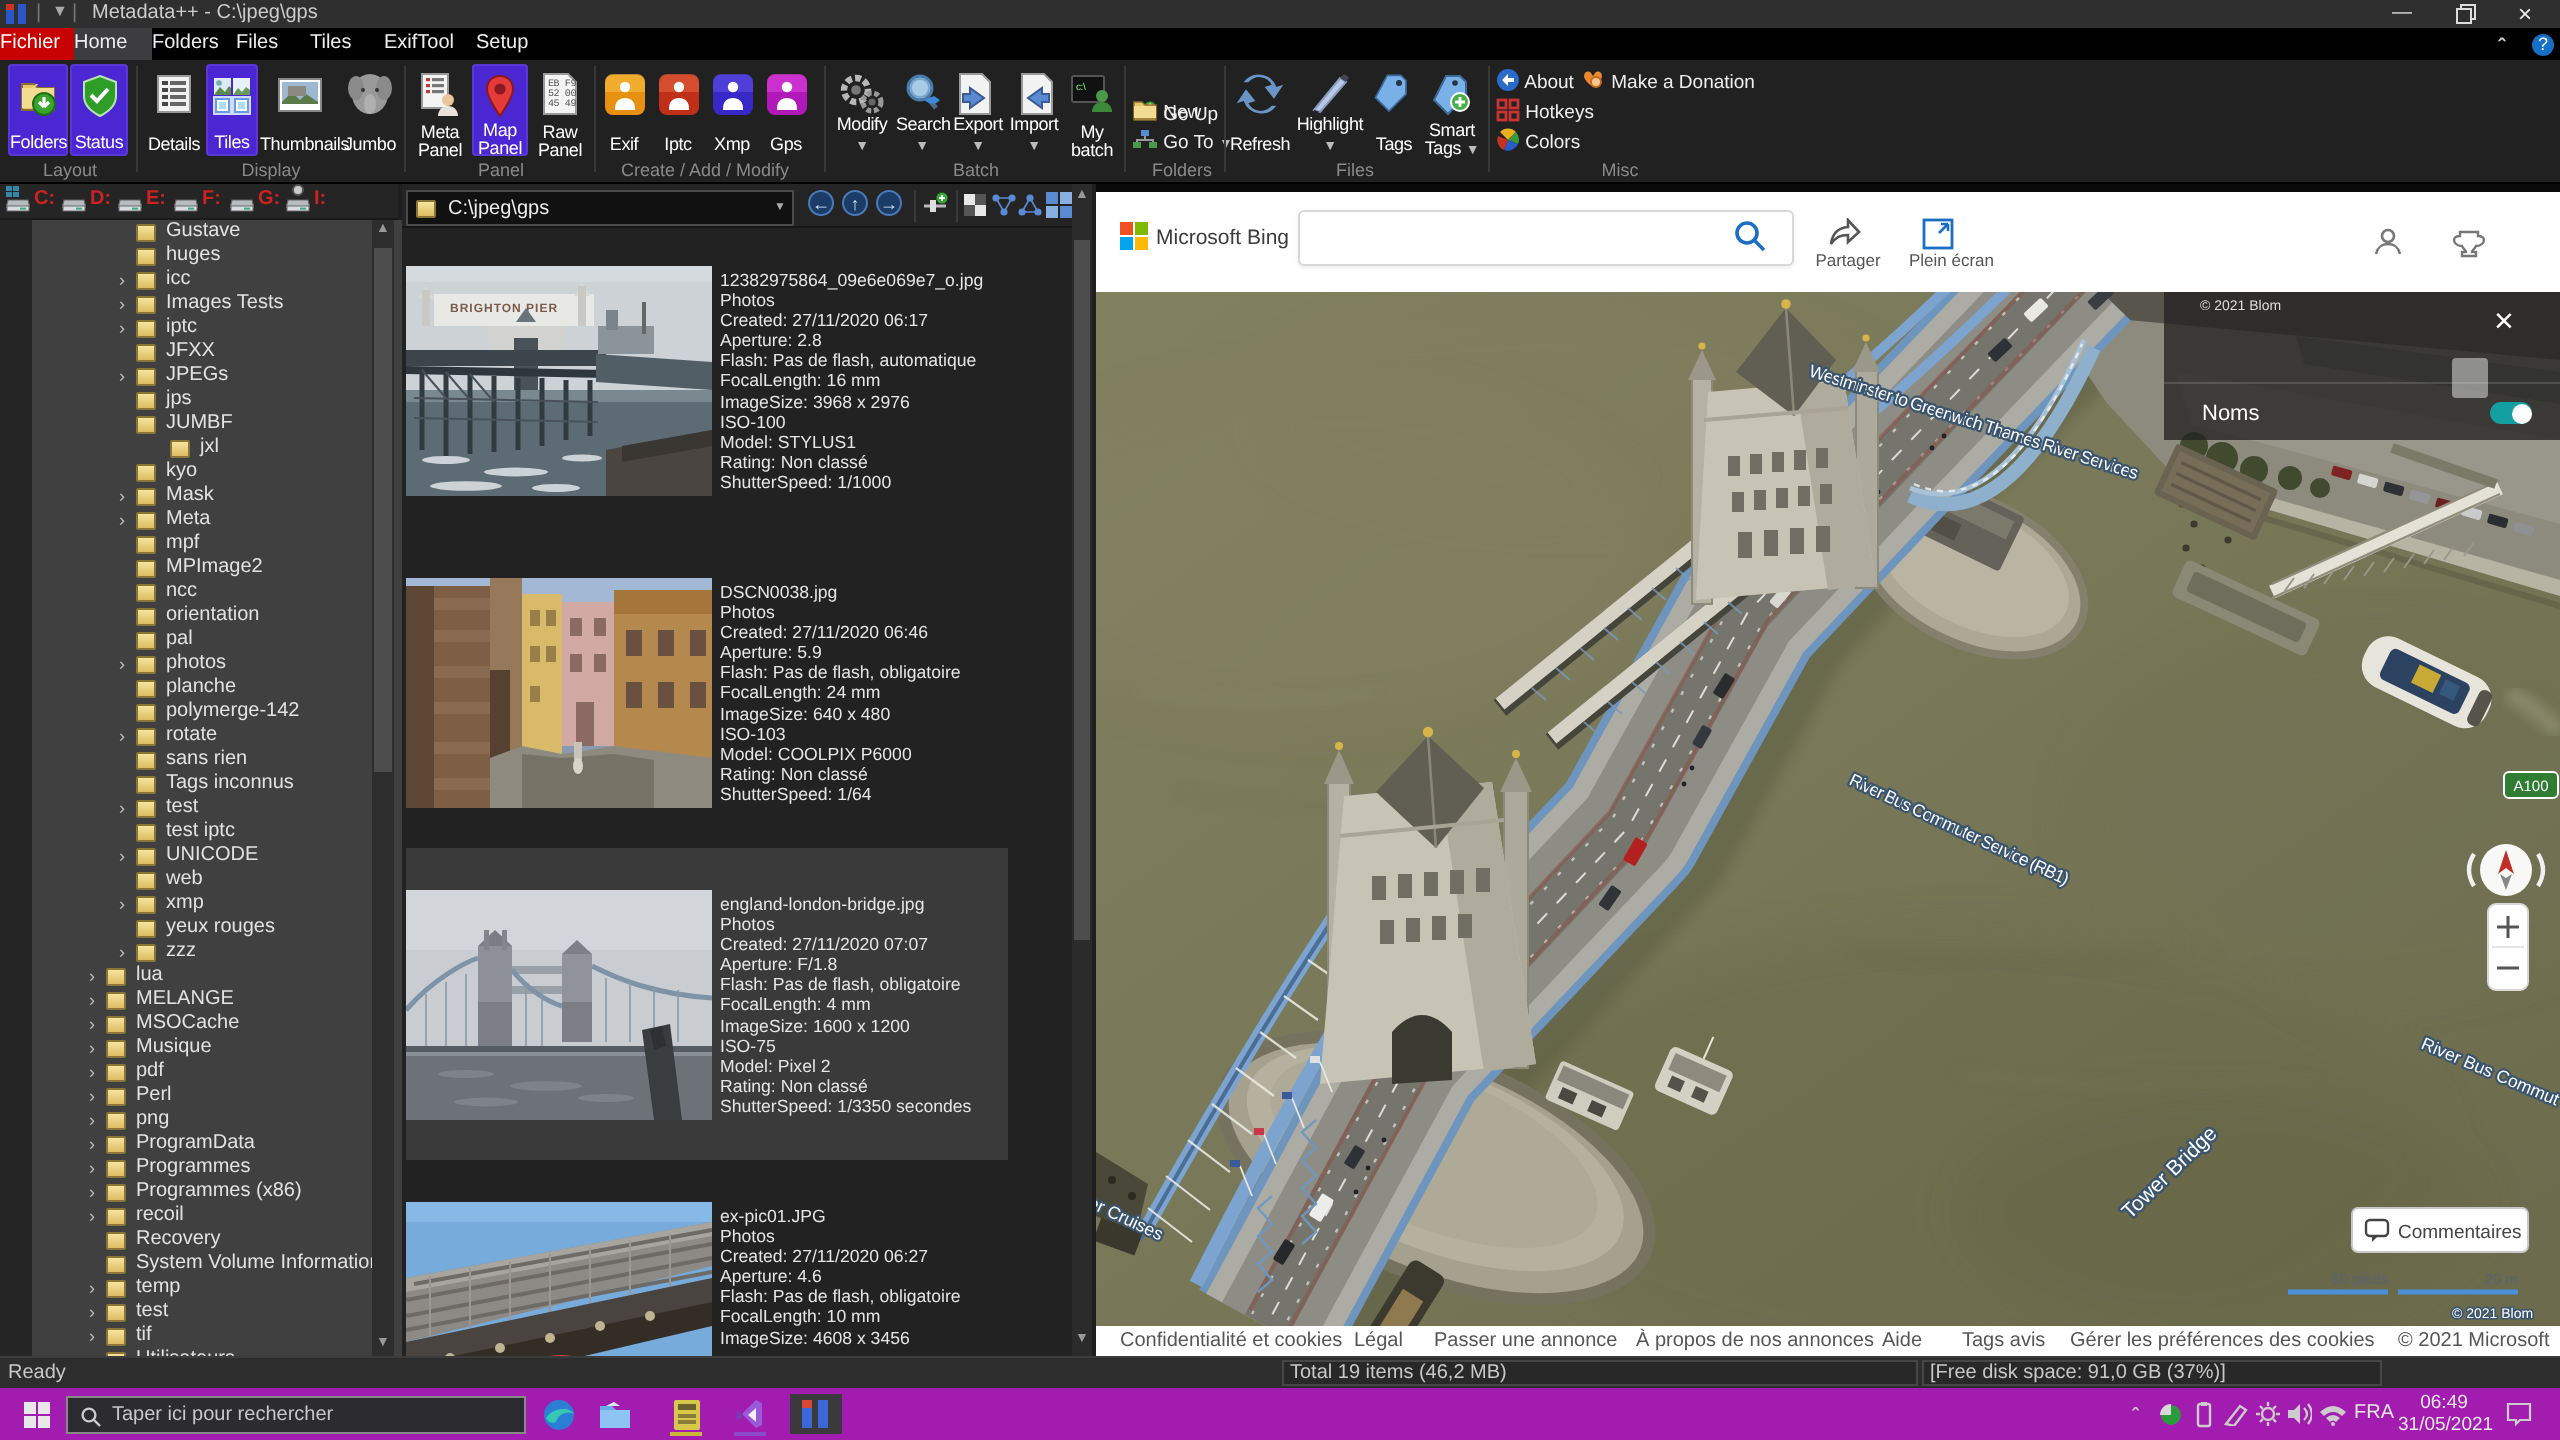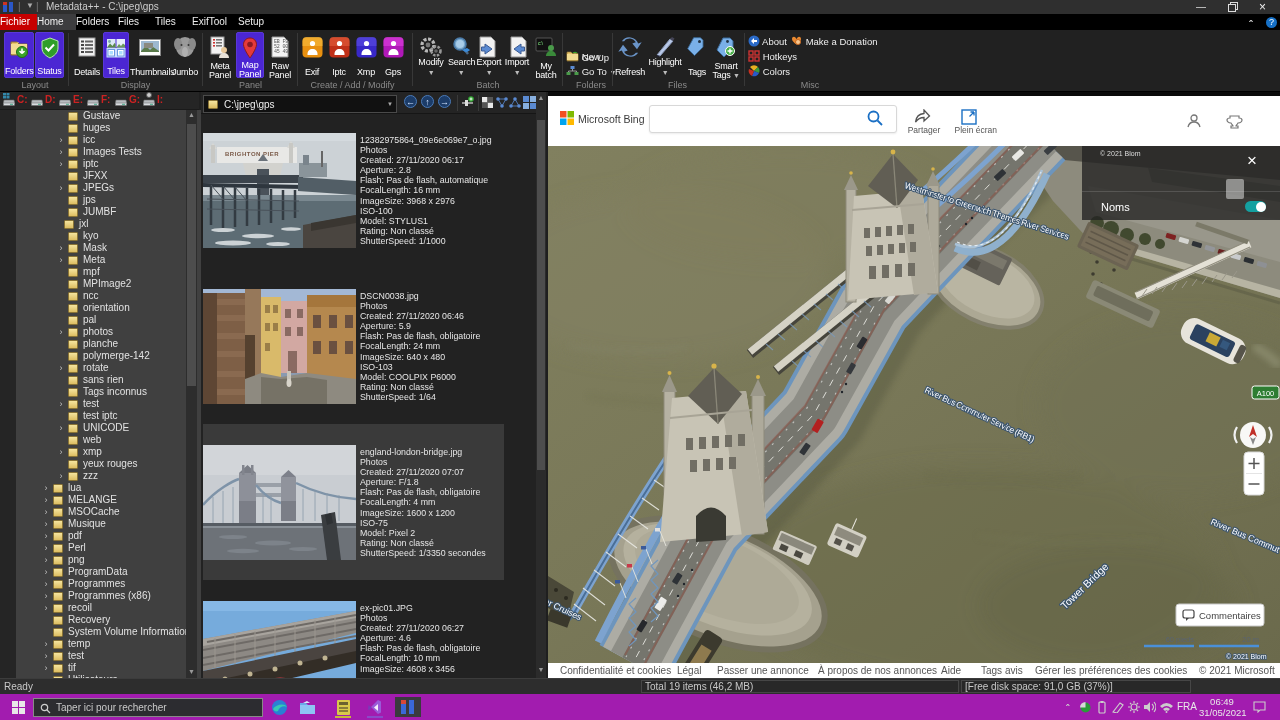--- a/index.html
+++ b/index.html
@@ -433,21 +433,21 @@
  <div id="tree">
  <div class="trow" style="padding-left:41px"><span class="ar"></span><span class="fo"></span>Gustave</div>
  <div class="trow" style="padding-left:41px"><span class="ar"></span><span class="fo"></span>huges</div>
  <div class="trow" style="padding-left:41px"><span class="ar">›</span><span class="fo"></span>icc</div>
  <div class="trow" style="padding-left:41px"><span class="ar">›</span><span class="fo"></span>Images Tests</div>
  <div class="trow" style="padding-left:41px"><span class="ar">›</span><span class="fo"></span>iptc</div>
  <div class="trow" style="padding-left:41px"><span class="ar"></span><span class="fo"></span>JFXX</div>
  <div class="trow" style="padding-left:41px"><span class="ar">›</span><span class="fo"></span>JPEGs</div>
  <div class="trow" style="padding-left:41px"><span class="ar"></span><span class="fo"></span>jps</div>
  <div class="trow" style="padding-left:41px"><span class="ar"></span><span class="fo"></span>JUMBF</div>
- <div class="trow" style="padding-left:37px"><span class="ar"></span><span class="fo"></span>jxl</div>
+ <div class="trow" style="padding-left:58px"><span class="ar"></span><span class="fo"></span>jxl</div>
  <div class="trow" style="padding-left:41px"><span class="ar"></span><span class="fo"></span>kyo</div>
  <div class="trow" style="padding-left:41px"><span class="ar">›</span><span class="fo"></span>Mask</div>
  <div class="trow" style="padding-left:41px"><span class="ar">›</span><span class="fo"></span>Meta</div>
  <div class="trow" style="padding-left:41px"><span class="ar"></span><span class="fo"></span>mpf</div>
  <div class="trow" style="padding-left:41px"><span class="ar"></span><span class="fo"></span>MPImage2</div>
  <div class="trow" style="padding-left:41px"><span class="ar"></span><span class="fo"></span>ncc</div>
  <div class="trow" style="padding-left:41px"><span class="ar"></span><span class="fo"></span>orientation</div>
  <div class="trow" style="padding-left:41px"><span class="ar"></span><span class="fo"></span>pal</div>
  <div class="trow" style="padding-left:41px"><span class="ar">›</span><span class="fo"></span>photos</div>
  <div class="trow" style="padding-left:41px"><span class="ar"></span><span class="fo"></span>planche</div>

